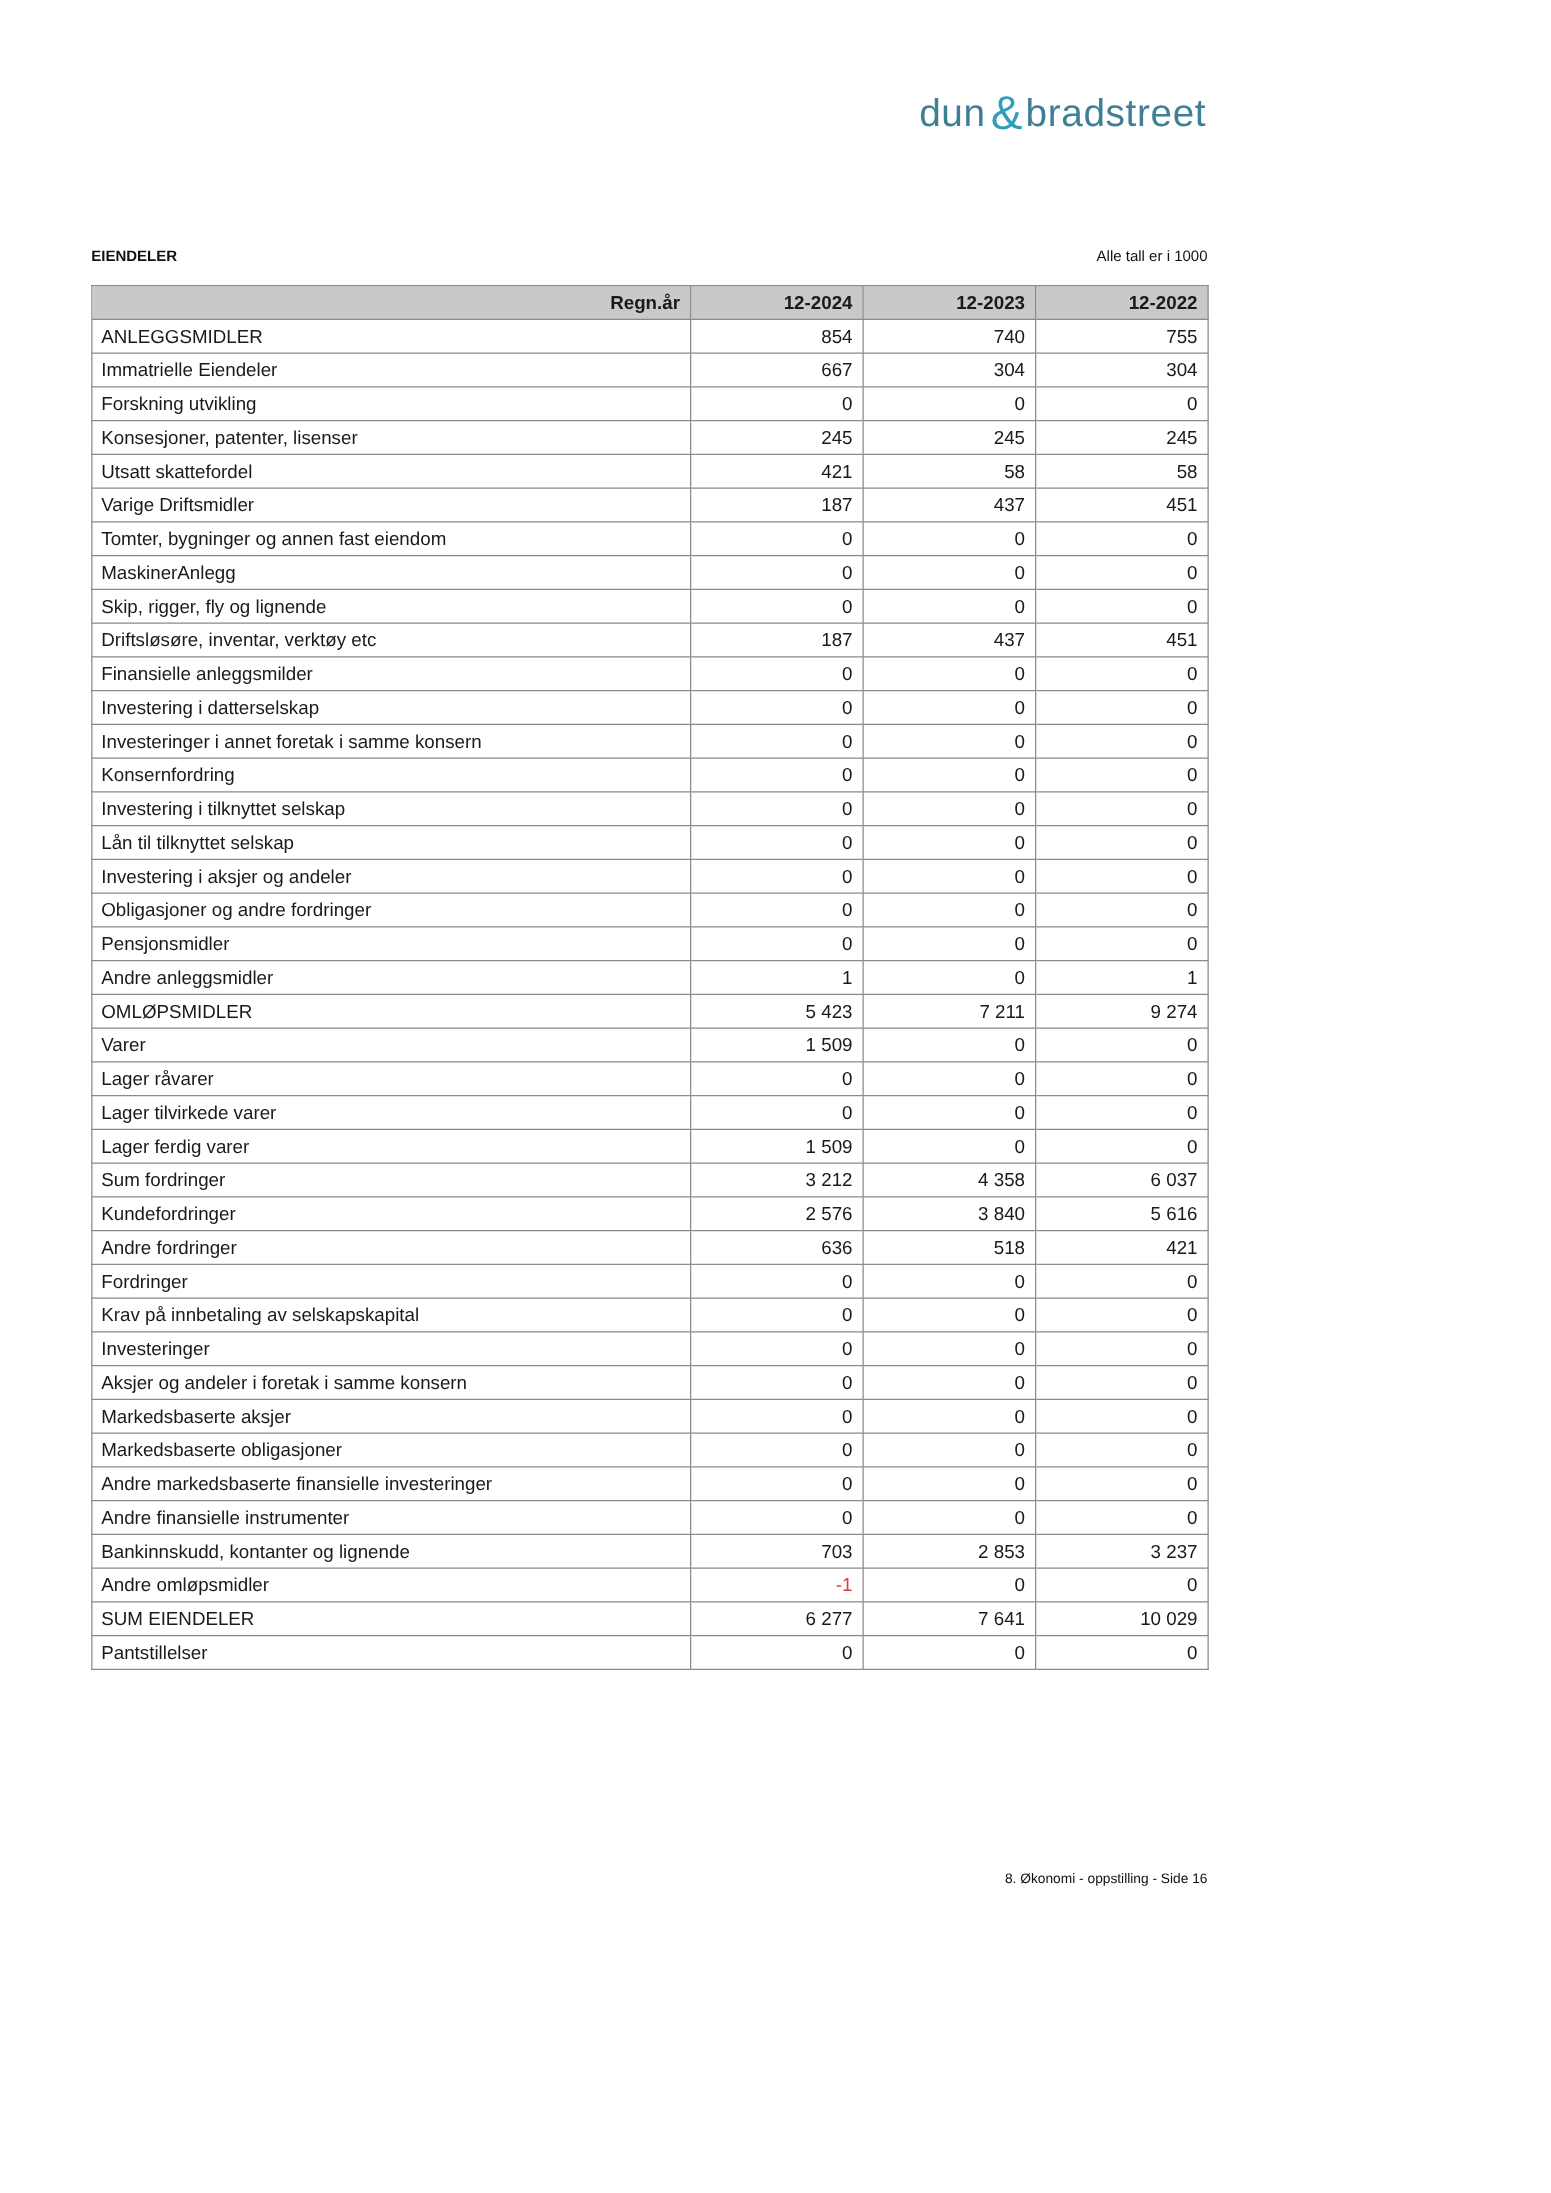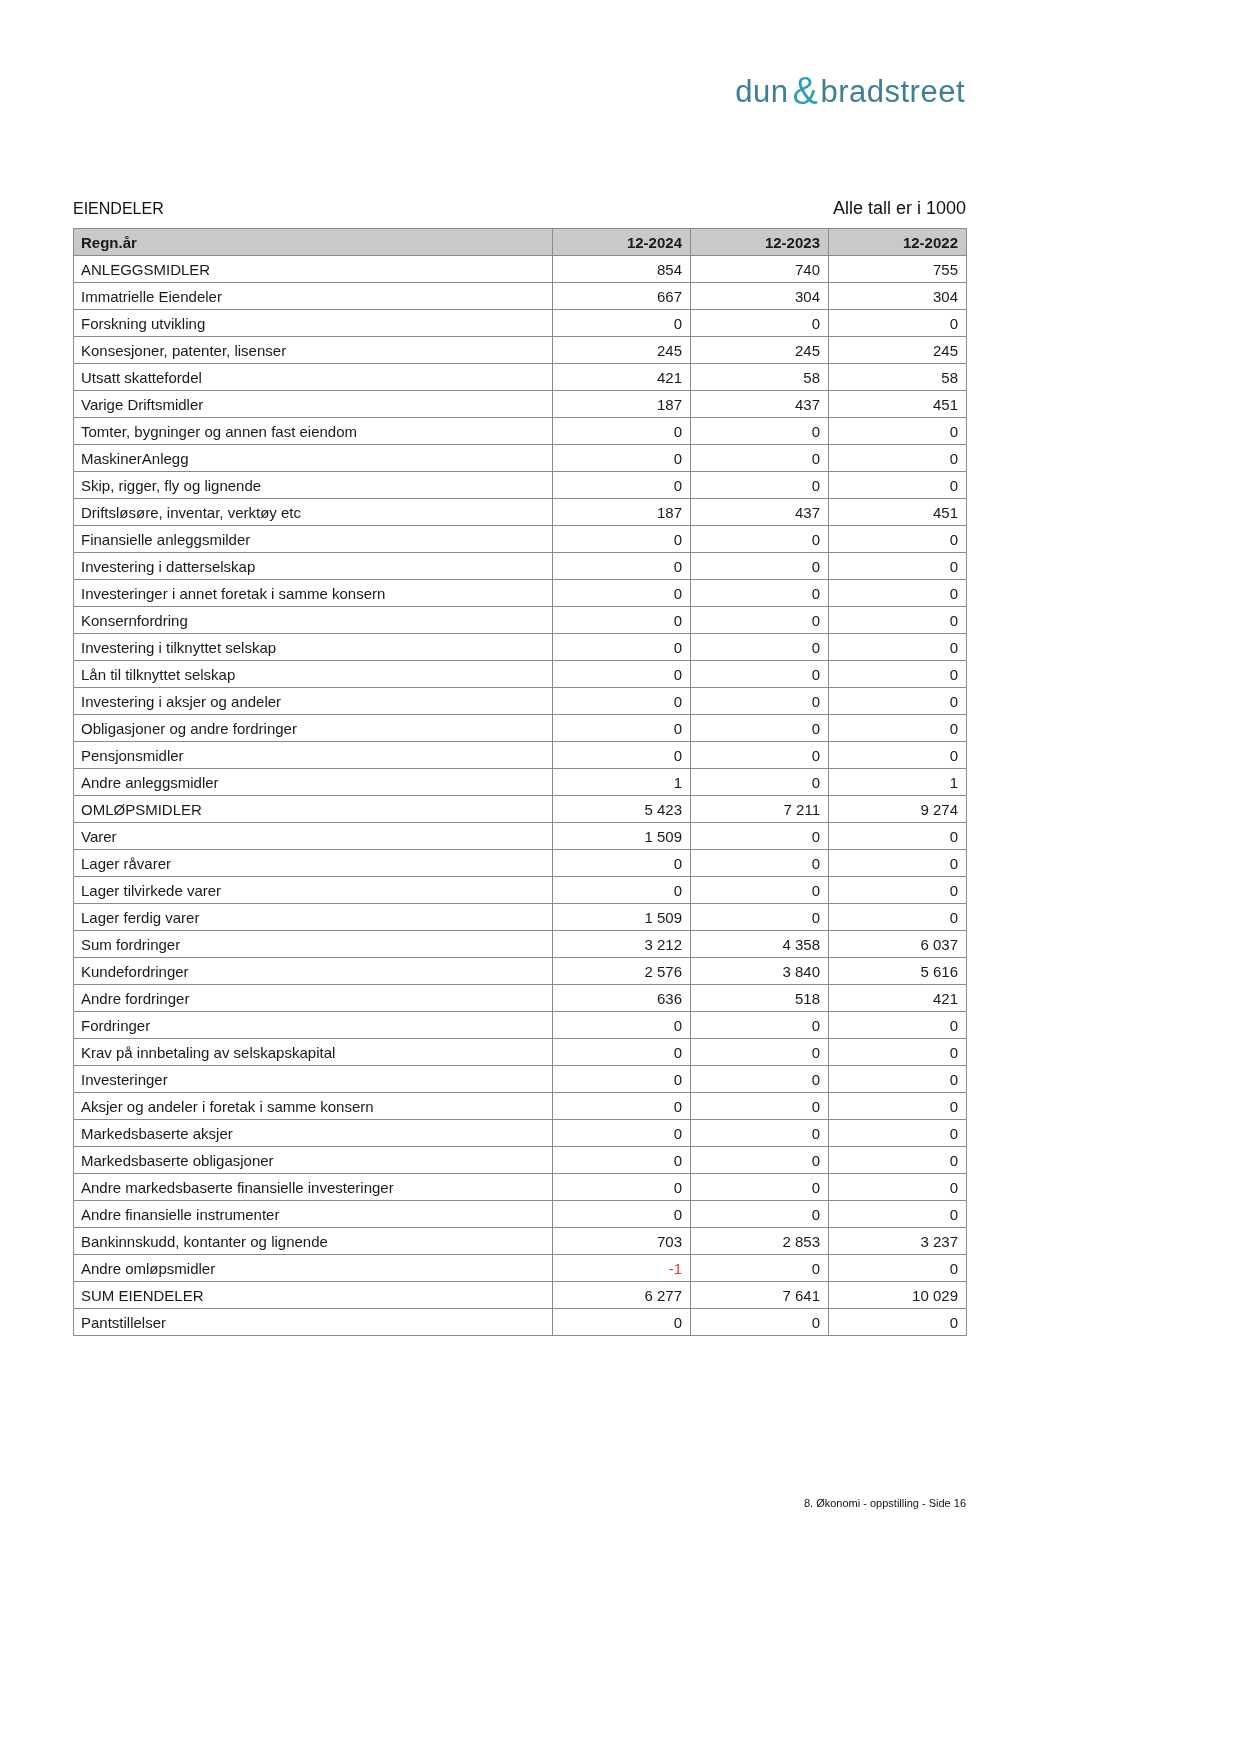--- a/index.html
+++ b/index.html
@@ -40,22 +40,22 @@
   
   .doc-header {
     position: absolute;
     top: 198px;
     left: 63px;
     width: 893px;
     display: flex;
     justify-content: space-between;
     align-items: baseline;
   }
-  .doc-title { font-size: 16px; font-weight: normal; color: #111; text-align: center; }
-  .doc-note  { font-size: 18px; font-weight: normal; color: #111; }
+  .doc-title { font-size: 12px; font-weight: bold; color: #111; text-align: center; }
+  .doc-note  { font-size: 12px; font-weight: normal; color: #111; }
 
   
   table.fin {
     position: absolute;
     top: 228px;
     left: 63px;
     width: 893px;
     border-collapse: collapse;
     table-layout: fixed;
     font-size: 15px;
@@ -67,21 +67,21 @@
     border: 1px solid #8a8a8a;
     height: 27px;
     padding: 2px 8px 2px 7px;
     vertical-align: middle;
     white-space: nowrap;
     overflow: hidden;
   }
   table.fin thead th {
     background: #c9c9c9;
     font-weight: bold;
-    text-align: left;
+    text-align: right;
   }
   table.fin thead th.num { text-align: right; padding-left: 35px; }
   table.fin td.num { text-align: right; }
   table.fin tr.bold td { font-weight: normal; }
   table.fin td.neg { color: #e03a3a; }
 
   
   .page-footer {
     position: absolute;
     top: 1497px;

